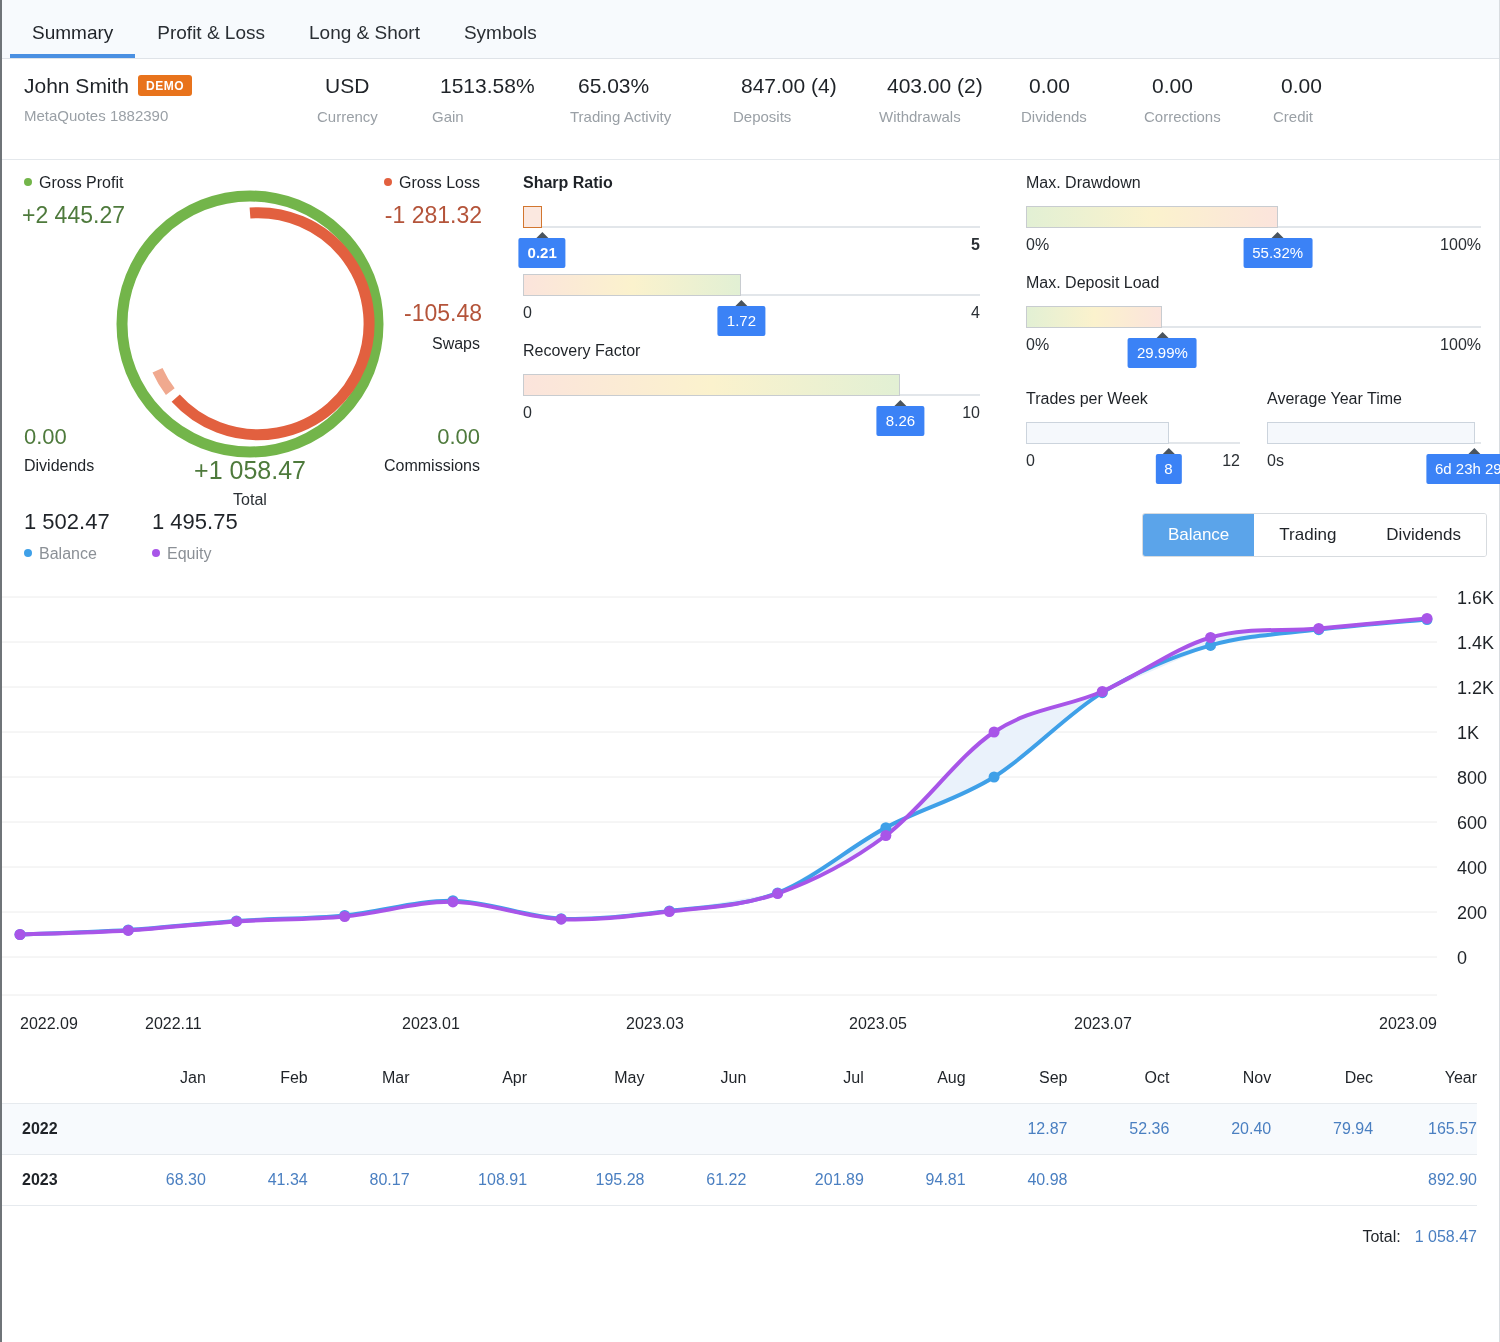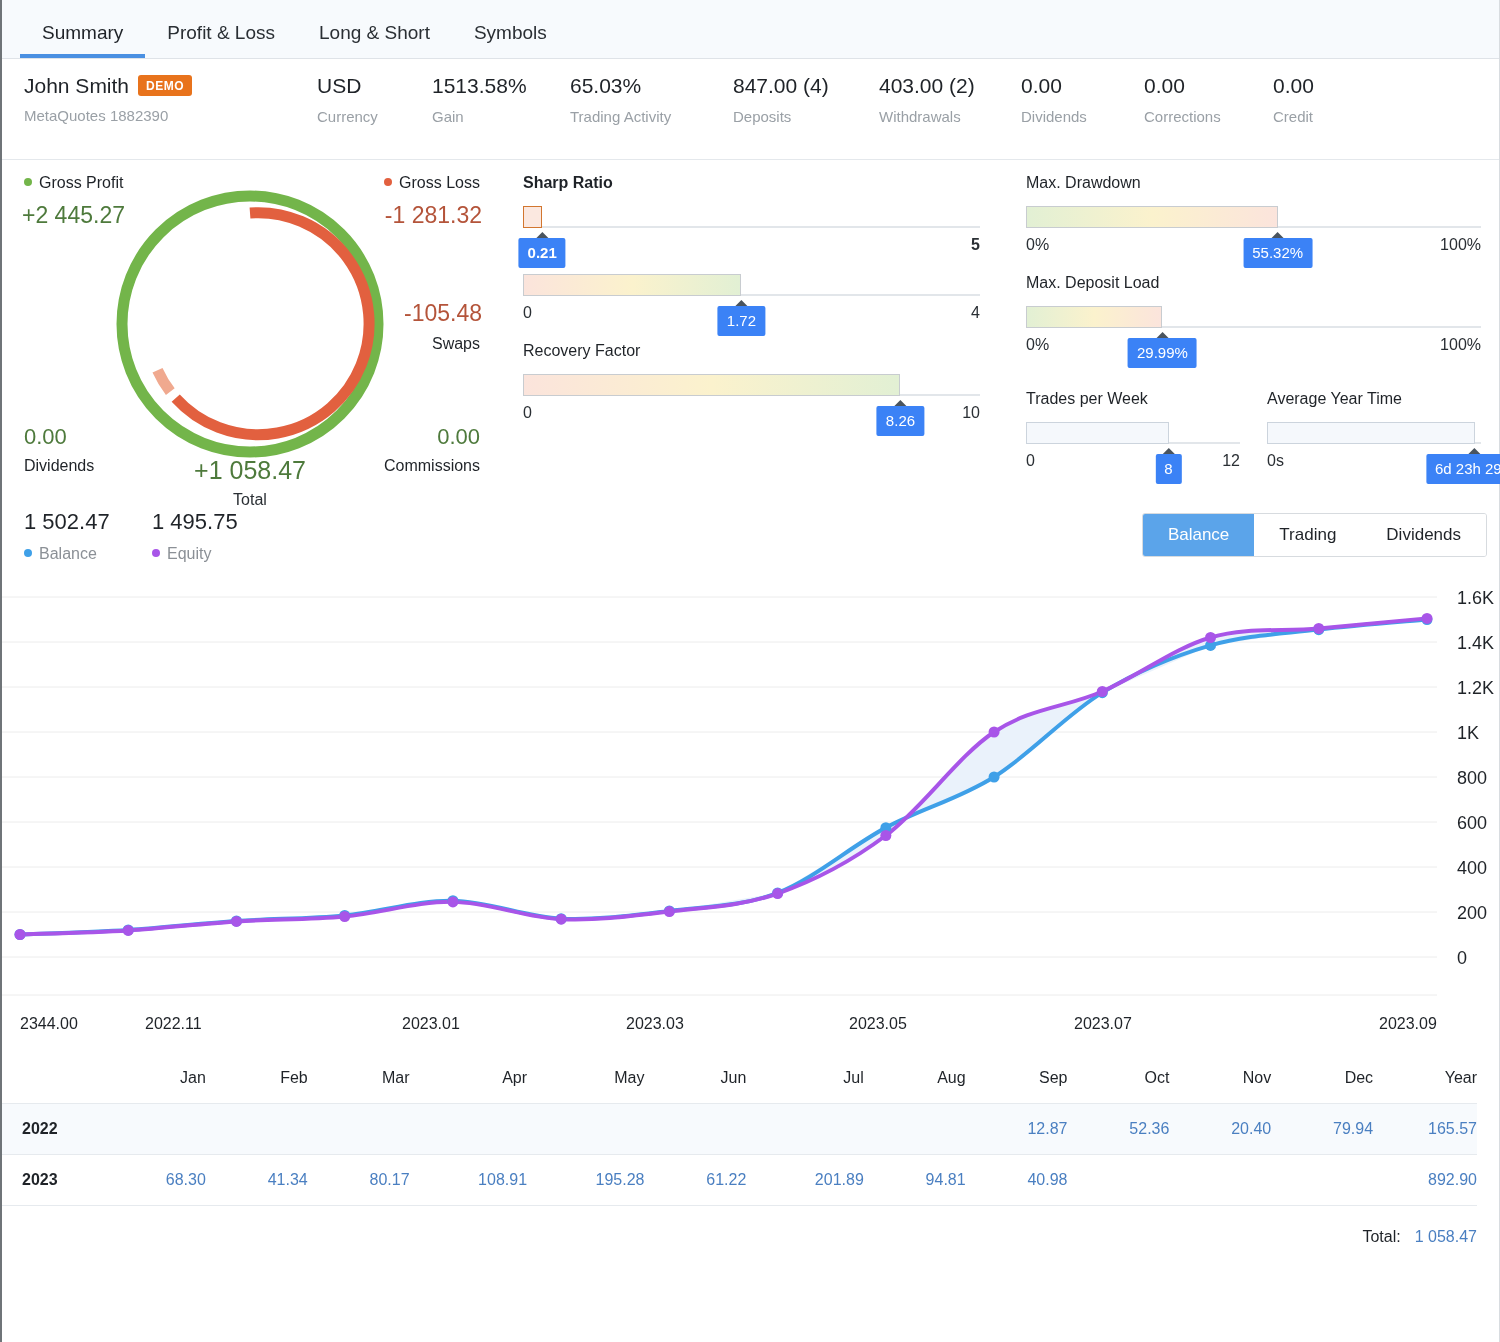--- a/index.html
+++ b/index.html
@@ -7,34 +7,34 @@
   body {
     width:1500px; height:1342px;
     font-family:"Liberation Sans", sans-serif;
     background:#ffffff; color:#1f2328; overflow:hidden;
   }
   .app { position:relative; width:1500px; height:1342px; background:#fff;
          border-left:2px solid #6f7478; border-right:1px solid #d8dce0; }
 
   
   .tabbar { height:59px; background:#f7fafd; border-bottom:1px solid #dfe3e8;
-            display:flex; align-items:flex-end; padding-left:18px; position:relative; }
+            display:flex; align-items:flex-end; padding-left:8px; position:relative; }
   .tab { padding:0 22px 16px 22px; font-size:19px; color:#2a2f34; cursor:pointer;
          line-height:1; background:transparent; border:none; font-family:inherit; }
   .tab.active { color:#1f2328; box-shadow:inset 0 -4px 0 0 #4a90e2; padding-bottom:16px; }
 
   
   .header { height:101px; border-bottom:1px solid #e4e8ec; position:relative; }
   .hname { position:absolute; left:22px; top:15px; font-size:21px; color:#1f2328; }
   .badge { display:inline-block; background:#e8731c; color:#fff; font-size:12px;
            font-weight:bold; letter-spacing:.5px; padding:4px 8px 3px; border-radius:3px;
            vertical-align:3px; margin-left:9px; }
   .hsub { position:absolute; left:22px; top:48px; font-size:15px; color:#9aa0a6; }
   .stat { position:absolute; top:15px; }
-  .stat .v { font-size:21px; color:#1f2328; white-space:nowrap; }
+  .stat .v { font-size:21px; color:#1f2328; white-space:nowrap;margin-left:8px; }
   .stat .l { font-size:15px; color:#9aa0a6; margin-top:10px; white-space:nowrap; }
 
   
   .mid { position:relative; height:345px; }
 
   .donutwrap { position:absolute; left:0; top:0; width:500px; height:330px; }
   .gp-lab { position:absolute; left:22px; top:14px; font-size:16px; color:#1f2328; }
   .gp-val { position:absolute; left:20px; top:42px; font-size:23px; color:#4e7a3c; }
   .gl-lab { position:absolute; right:22px; top:14px; font-size:16px; color:#1f2328; text-align:right; }
   .gl-val { position:absolute; right:20px; top:42px; font-size:23px; color:#b4543a; text-align:right; }
@@ -318,21 +318,21 @@
         <circle cx="667.3846153846154" cy="336.55" r="5.5" fill="#a855e8"></circle>
         <circle cx="775.6153846153846" cy="318.55" r="5.5" fill="#a855e8"></circle>
         <circle cx="883.8461538461538" cy="260.5" r="5.5" fill="#a855e8"></circle>
         <circle cx="992.0769230769231" cy="157" r="5.5" fill="#a855e8"></circle>
         <circle cx="1100.3076923076924" cy="116.5" r="5.5" fill="#a855e8"></circle>
         <circle cx="1208.5384615384614" cy="62.5" r="5.5" fill="#a855e8"></circle>
         <circle cx="1316.7692307692307" cy="53.5" r="5.5" fill="#a855e8"></circle>
         <circle cx="1425" cy="43.375" r="5.5" fill="#a855e8"></circle>
       </svg>
     <div id="xlabels-host">
-        <div class="xlabel" style="left: 18px; top: 440px;">2344.00</div>
+        <div class="xlabel" style="left: 18px; top: 440px;">2022.09</div>
         <div class="xlabel" style="left: 143px; top: 440px;">2022.11</div>
         <div class="xlabel" style="left: 400px; top: 440px;">2023.01</div>
         <div class="xlabel" style="left: 624px; top: 440px;">2023.03</div>
         <div class="xlabel" style="left: 847px; top: 440px;">2023.05</div>
         <div class="xlabel" style="left: 1072px; top: 440px;">2023.07</div>
         <div class="xlabel" style="left: 1377px; top: 440px;">2023.09</div>
       </div>
   </div>
 
   <div style="padding:0 22px 0 0;">

